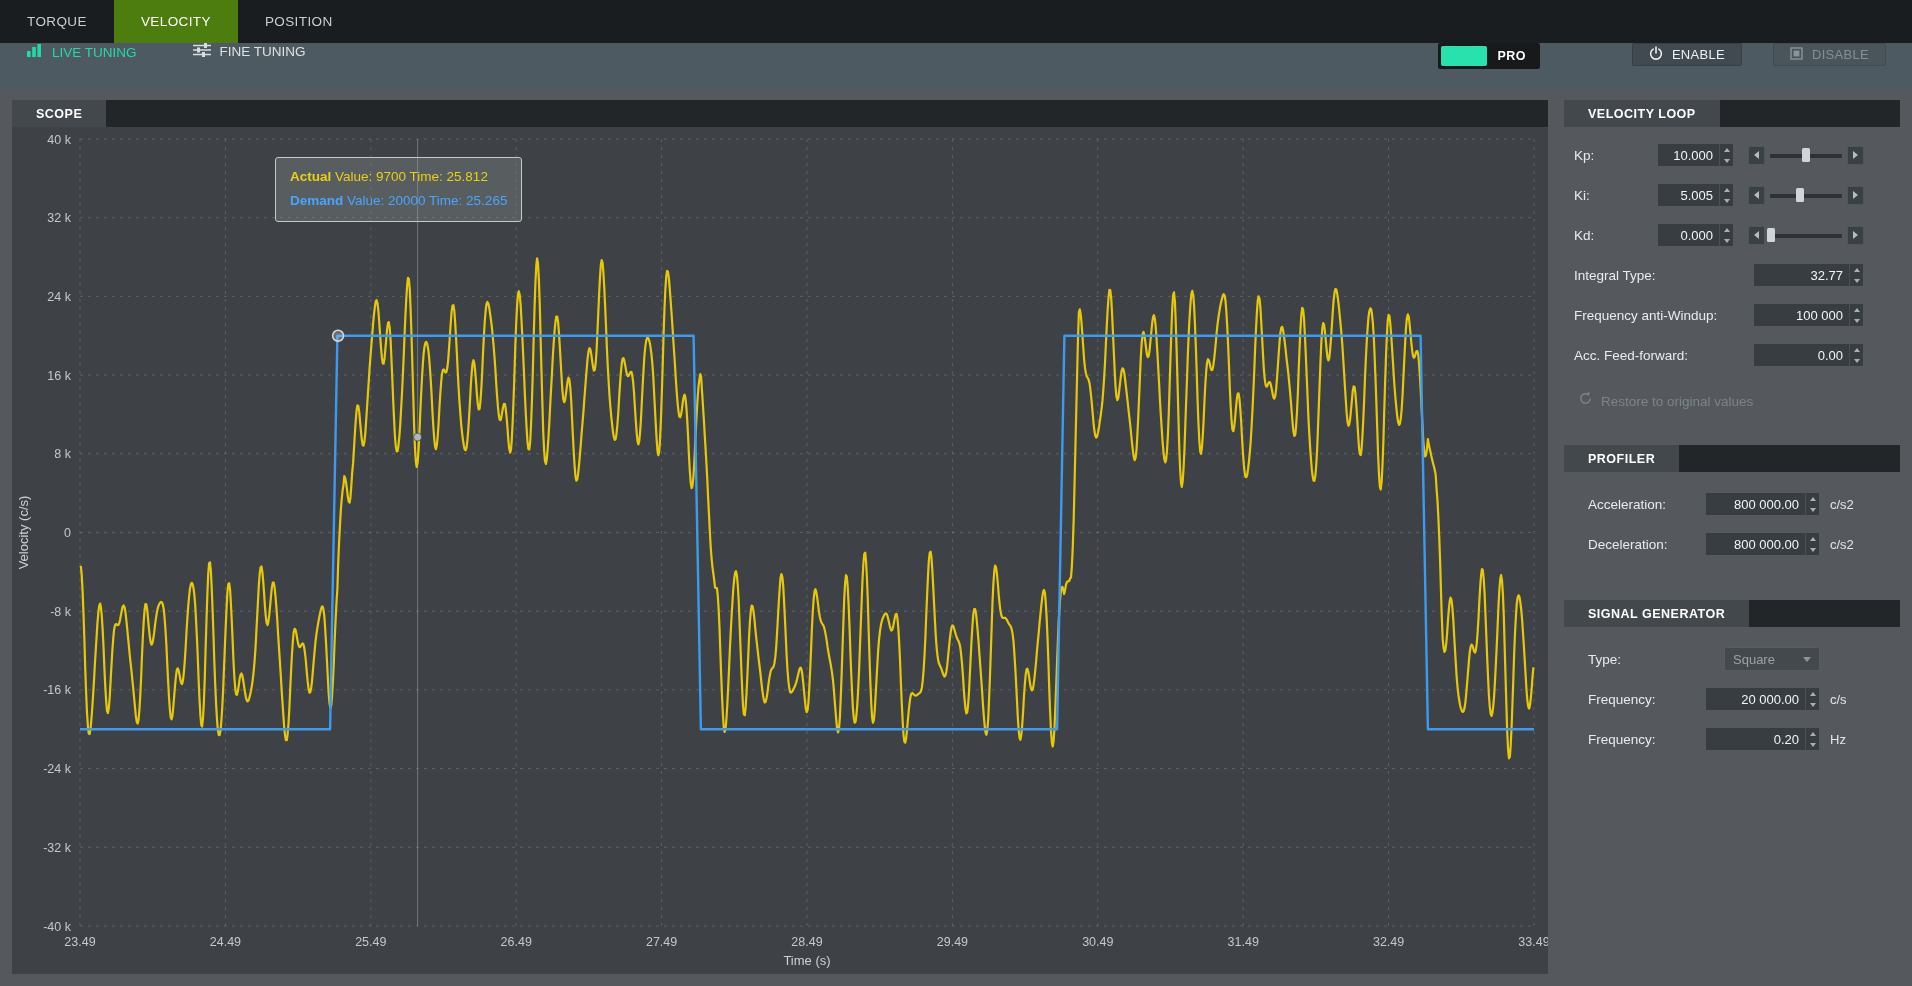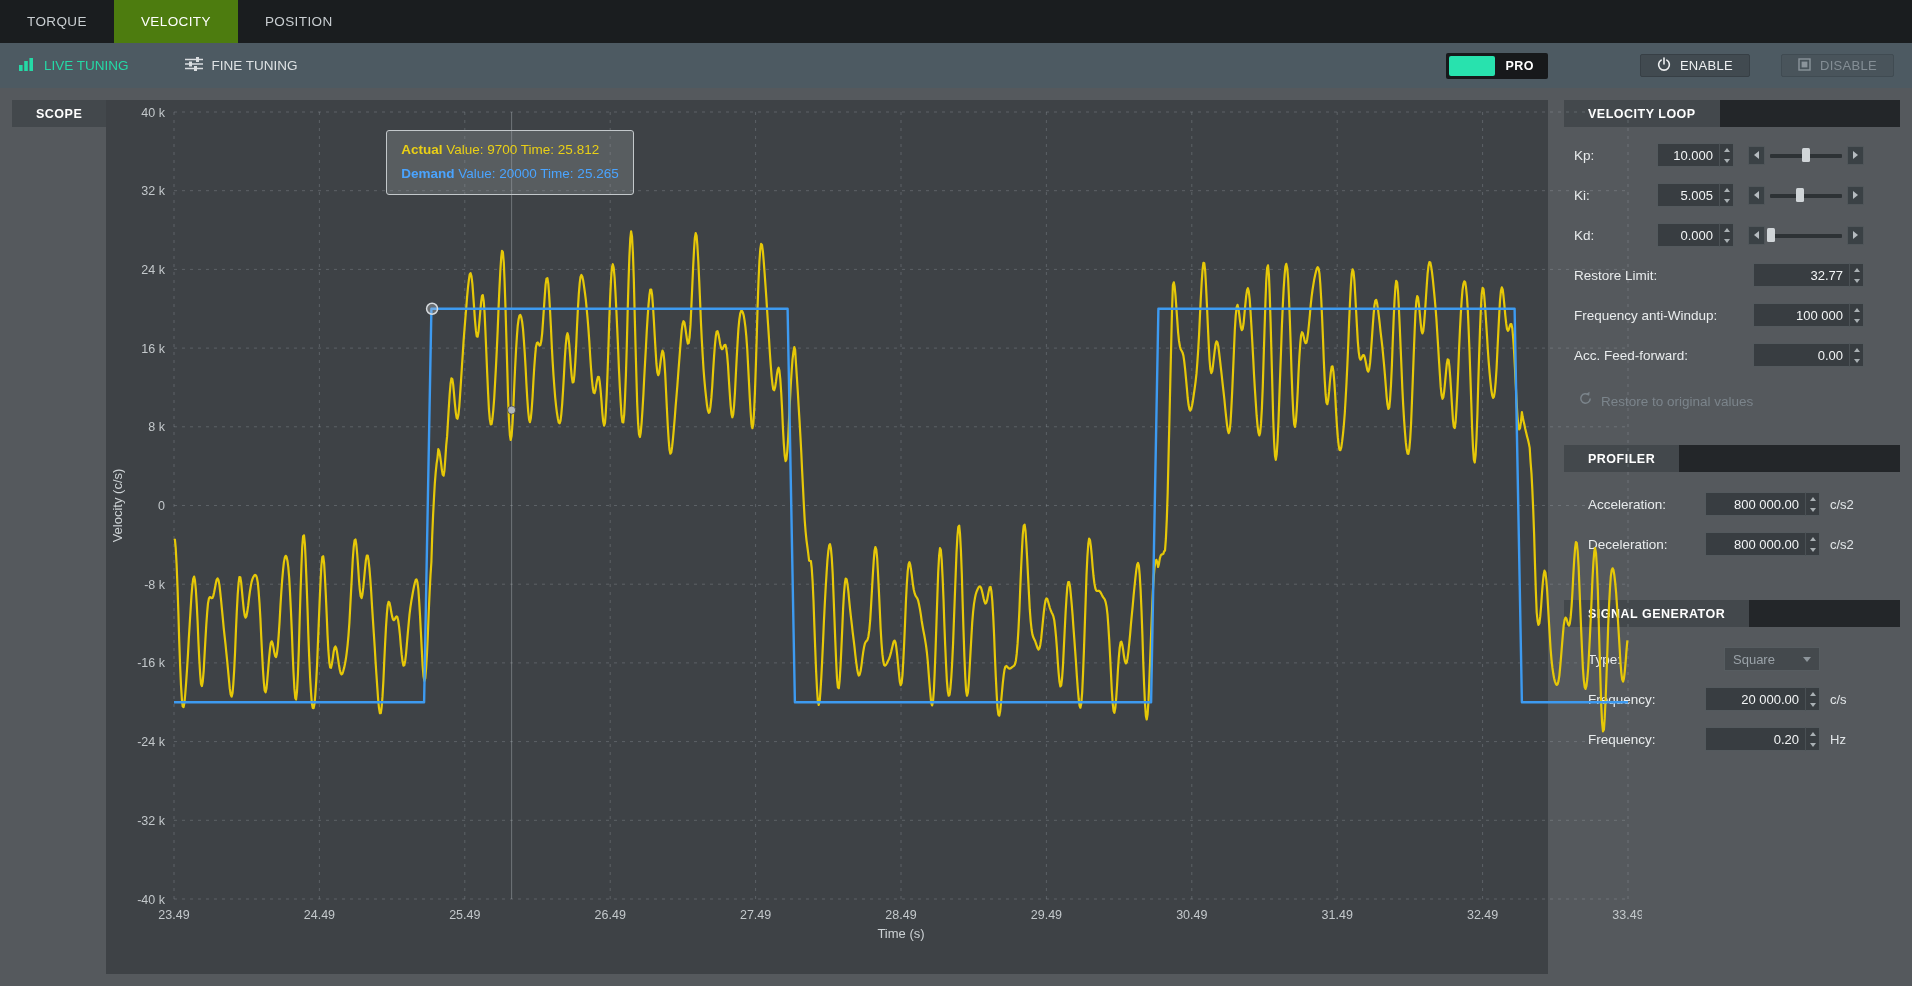--- a/index.html
+++ b/index.html
@@ -4,50 +4,50 @@
 <style>
   *{box-sizing:border-box;margin:0;padding:0}
   html,body{width:1912px;height:986px;overflow:hidden;background:#55595d;font-family:"Liberation Sans",sans-serif}
 
   
   .tabbar{height:43px;background:#1a1d1f;display:flex;align-items:stretch}
   .main-tab{padding:16px 27px;display:flex;align-items:center;font-size:13.5px;color:#c9ced1;letter-spacing:.4px;cursor:default}
   .main-tab.active{background:#4d7c0f;color:#fff}
 
   
-  .toolbar{height:45px;background:#4d5a62;display:flex;align-items:center;padding:0 18px}
+  .toolbar{height:45px;background:#4d5a62;display:flex;align-items:flex-start;padding:0 26px}
   .tool-item{display:flex;align-items:center;gap:9px;font-size:13.5px;cursor:default}
   .tool-item.live{color:#25d9a6}
   .tool-item.fine{color:#dde1e3;margin-left:56px}
   .toolbar-spacer{flex:1}
   .pro-toggle{display:flex;align-items:center;background:#17191b;border-radius:2px;padding:3px;height:26px}
   .pro-on{width:46px;height:20px;background:#28e2ae;border-radius:2px}
   .pro-label{color:#fff;font-weight:bold;font-size:12.5px;padding:0 11px;letter-spacing:.4px}
   .tb-btn{display:flex;align-items:center;gap:9px;height:23px;padding:0 16px;background:#414a50;border:1px solid #373f45;border-radius:2px;color:#eef0f1;font-size:13px;letter-spacing:.3px;cursor:default}
   .tb-btn.enable{margin-left:92px}
   .tb-btn.disabled{margin-left:31px;background:#49545b;border-color:#404b52;color:#848e95}
 
   
   .content{display:flex;height:898px;padding:12px;gap:16px}
-  .scope-panel{flex:1;display:flex;flex-direction:row;min-width:0}
+  .scope-panel{flex:1;display:flex;flex-direction:column;min-width:0}
   .section-header{height:27px;background:#232629;display:flex;flex:none}
   .section-tab{padding:0 24px;display:flex;align-items:center;background:#43484c;color:#fff;font-size:12.5px;font-weight:bold;letter-spacing:.5px}
   .chart-area{flex:1;background:#3e4246;position:relative}
   .chart-area svg{position:absolute;left:0;top:0}
 
   .gridline{stroke:rgba(173,180,185,.28);stroke-width:1;stroke-dasharray:3 5}
   .tick-label{fill:#c3c8cb;font-size:12.5px;font-family:"Liberation Sans",sans-serif}
   .axis-label{fill:#cdd2d5;font-size:13px;font-family:"Liberation Sans",sans-serif}
   .cursor-line{stroke:rgba(218,223,226,.32);stroke-width:1}
   .series-actual{stroke-width:2.2;stroke-linejoin:round}
   .series-demand{stroke-width:2.4;stroke-linejoin:round}
   .marker-ring{fill:rgba(205,210,214,.30);stroke:#d6dadd;stroke-width:1.5}
   .marker-dot{fill:#b0b6ba;stroke:rgba(40,44,47,.6);stroke-width:1}
 
-  .chart-tooltip{position:absolute;left:280px;top:30px;background:rgba(150,156,160,.30);border:1px solid #c3c8cb;border-radius:3px;padding:7px 14px;font-size:13.5px;line-height:1.8;white-space:nowrap}
+  .chart-tooltip{position:absolute;left:263px;top:30px;background:rgba(150,156,160,.30);border:1px solid #c3c8cb;border-radius:3px;padding:7px 14px;font-size:13.5px;line-height:1.8;white-space:nowrap}
   .tooltip-name{font-weight:bold}
 
   
   .sidebar{width:336px;flex:none;display:flex;flex-direction:column}
   .side-section{margin-bottom:36px}
   .side-section.sg{margin-bottom:0}
   .side-body{padding:8px 36px 0 10px}
   .side-body.indented{padding-left:24px;padding-top:12px}
   .ctl-row{height:40px;display:flex;align-items:center}
   .ctl-label{font-size:13.5px;color:#e9eced;flex:1;white-space:nowrap}
@@ -284,21 +284,21 @@
                 <span class="sl-track"></span>
                 <span class="sl-handle" style="left: calc(2% - 4px);"></span>
               </span>
             <span class="sl-btn">
                 <i class="tri-right"></i>
               </span>
           </span>
         </div>
 
         <div class="ctl-row">
-          <span class="ctl-label">Restore Limit:</span>
+          <span class="ctl-label">Integral Type:</span>
           <span class="num-box">
             <input class="num-input w-md" readonly="" value="32.77" style="">
             <span class="spin">
               <span class="spin-btn">
                   <i class="arr-up"></i>
                 </span>
               <span class="spin-btn">
                   <i class="arr-down"></i>
                 </span>
             </span>

